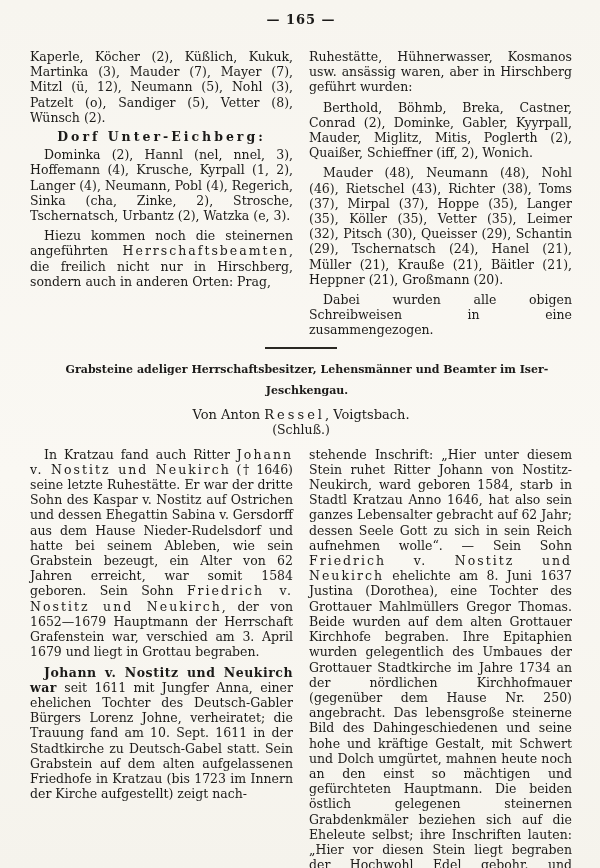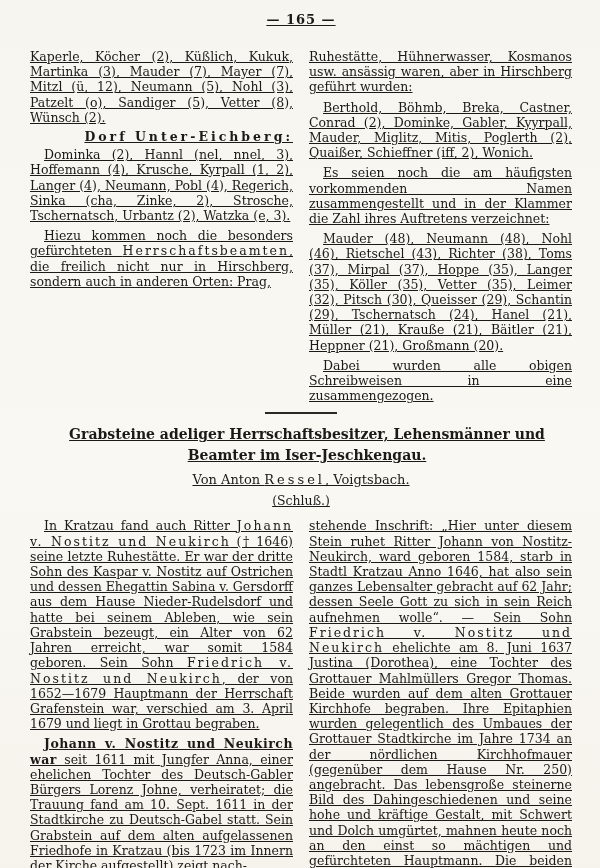--- a/index.html
+++ b/index.html
@@ -8,21 +8,20 @@
     background:#e9e6df;
     font-family:"DejaVu Serif","Liberation Serif",serif;
   }
   .page{
     width:600px;height:868px;
     box-sizing:border-box;
     background:linear-gradient(180deg,#f7f5ef 0%,#faf8f3 55%,#f5f3ec 100%);
     padding:12px 28px 0 30px;
     overflow:hidden;
     color:#1b1a18;
-    text-decoration:underline;
   }
   .pageno{
     text-align:center;
     font-size:13px;
     font-weight:bold;
     letter-spacing:1px;
     margin-bottom:22px;
   }
   .cols{
     display:flex;
@@ -32,70 +31,69 @@
     flex:1 1 0;
     min-width:0;
     font-size:12.5px;
     line-height:15.2px;
     text-align:justify;
   }
   .col p{margin:0;}
   .col p.gap{margin-top:5px;}
   .indent{text-indent:14px;}
   .vheading{
-    text-align:right;
+    text-align:center;
     text-indent:0;
     font-weight:bold;
     letter-spacing:3px;
     margin:4px 0 3px 0 !important;
   }
   .spaced{letter-spacing:2px;}
   .fett{font-weight:bold;letter-spacing:.5px;}
   .divider{
     width:72px;height:2px;
     background:#2a2823;
     margin:9px auto 10px auto;
   }
   .article-title{
     text-align:center;
     font-weight:bold;
-    font-size:14px;
+    font-size:11px;
     line-height:21px;
     margin:0 10px 6px 22px;
   }
   .byline{
     text-align:center;
     font-size:13px;
-    margin-bottom:6px;
+    margin-bottom:0;
   }
   .byline .spaced-name{letter-spacing:3px;}
   .schluss{
     text-align:center;
     font-size:12.5px;
     margin-bottom:10px;
   }
 </style>
 </head>
 <body>
 
 <div class="page">
 
   <div class="pageno">— 165 —</div>
 
   <div class="cols">
     <div class="col">
       <p>Kaperle, Köcher (2), Küßlich, Kukuk, Martinka (3), Mauder (7), Mayer (7), Mitzl (ü, 12), Neumann (5), Nohl (3), Patzelt (o), Sandiger (5), Vetter (8), Wünsch (2).</p>
       <p class="vheading">Dorf Unter-Eichberg:</p>
       <p class="indent">Dominka (2), Hannl (nel, nnel, 3), Hoffemann (4), Krusche, Kyrpall (1, 2), Langer (4), Neumann, Pobl (4), Regerich, Sinka (cha, Zinke, 2), Strosche, Tschernatsch, Urbantz (2), Watzka (e, 3).</p>
-      <p class="indent gap"><span>Hiezu kommen noch die besonders gefürchteten </span><span class="spaced">Herrschaftsbeamten</span><span>, die freilich nicht nur in Hirschberg, sondern auch in anderen Orten: Prag,</span></p>
+      <p class="indent gap"><span>Hiezu kommen noch die steinernen angeführten </span><span class="spaced">Herrschaftsbeamten</span><span>, die freilich nicht nur in Hirschberg, sondern auch in anderen Orten: Prag,</span></p>
     </div>
     <div class="col">
       <p>Ruhestätte, Hühnerwasser, Kosmanos usw. ansässig waren, aber in Hirschberg geführt wurden:</p>
       <p class="indent gap">Berthold, Böhmb, Breka, Castner, Conrad (2), Dominke, Gabler, Kyyrpall, Mauder, Miglitz, Mitis, Poglerth (2), Quaißer, Schieffner (iff, 2), Wonich.</p>
-      <p class="indent gap">Es seien noch die am häufigsten vorkommenden Namen zusammengestellt und in der Klammer die Zahl ihres Auftretens verzeichnet:</p>
       <p class="indent gap">Mauder (48), Neumann (48), Nohl (46), Rietschel (43), Richter (38), Toms (37), Mirpal (37), Hoppe (35), Langer (35), Köller (35), Vetter (35), Leimer (32), Pitsch (30), Queisser (29), Schantin (29), Tschernatsch (24), Hanel (21), Müller (21), Krauße (21), Bäitler (21), Heppner (21), Großmann (20).</p>
       <p class="indent gap">Dabei wurden alle obigen Schreibweisen in eine zusammengezogen.</p>
     </div>
   </div>
 
   <div class="divider"></div>
 
   <div>
     <div class="article-title">Grabsteine adeliger Herrschaftsbesitzer, Lehensmänner und Beamter im Iser-Jeschkengau.</div>
     <div class="byline"><span>Von Anton </span><span class="spaced-name">Ressel</span><span>, Voigtsbach.</span></div>

